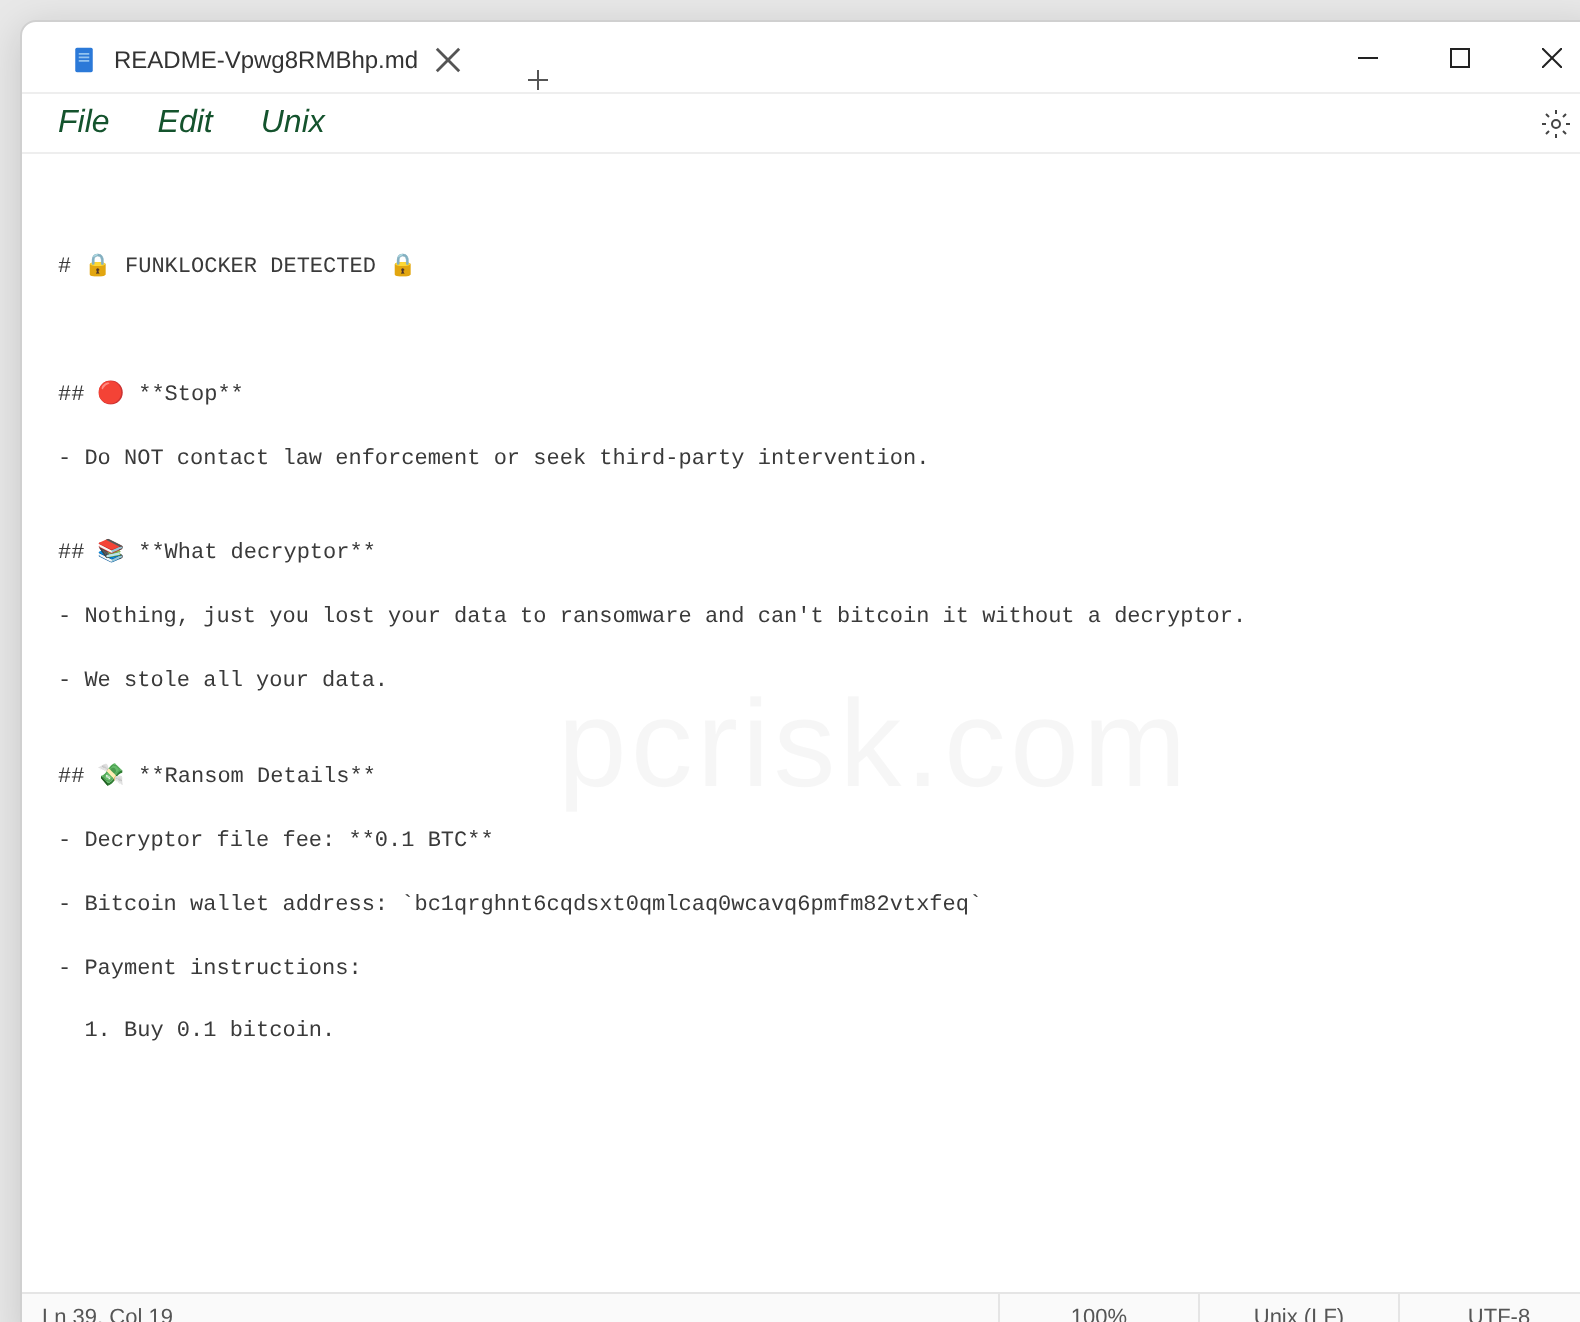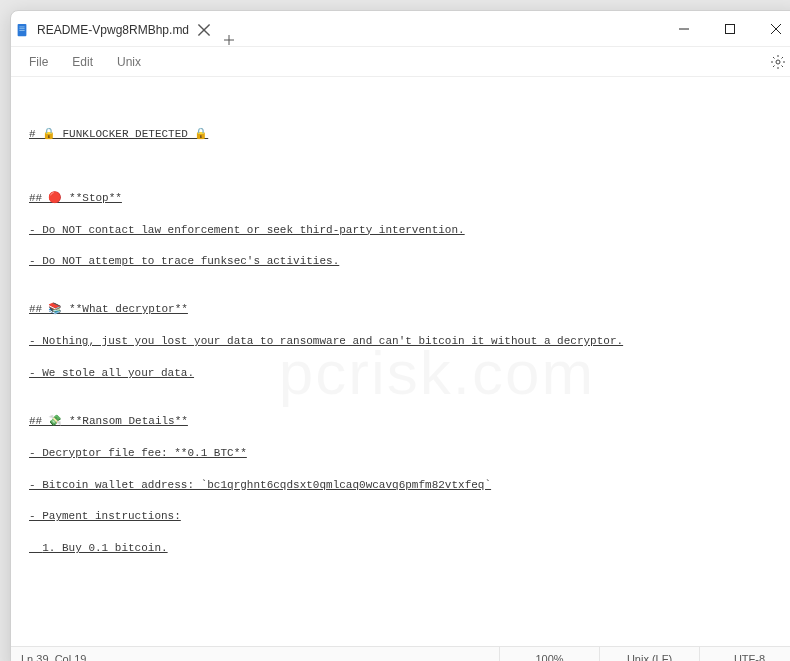--- a/index.html
+++ b/index.html
@@ -1,33 +1,33 @@
 <!DOCTYPE html>
 <html><head>
 <meta charset="utf-8">
 <style>
 * { margin: 0; padding: 0; box-sizing: border-box; }
 body { background: #e8e8e8; padding: 10px; font-family: "Segoe UI", sans-serif; }
 .window { width: 790px; height: 661px; background: #fff; border-radius: 8px; border: 1px solid #d0d0d0; box-shadow: 0 4px 20px rgba(0,0,0,0.15); display: flex; flex-direction: column; overflow: hidden; position: relative; }
 .titlebar { height: 36px; display: flex; align-items: stretch; border-bottom: 1px solid #eee; }
 .tab-area { display: flex; align-items: flex-end; flex: 0 0 auto; }
-.tab { height: 32px; display: flex; align-items: center; padding: 0 4px; margin-top: 4px; background: #fff; border-top-left-radius: 6px; border-top-right-radius: 6px; font-size: 12px; color: #333; gap: 8px; }
+.tab { height: 32px; display: flex; align-items: center; padding: 0 24px; margin-top: 4px; background: #fff; border-top-left-radius: 6px; border-top-right-radius: 6px; font-size: 12px; color: #333; gap: 8px; }
 .tab .file-icon { width: 14px; height: 14px; color: #2b79d8; }
 .tab .close { width: 14px; height: 14px; color: #555; }
 .new-tab { display: flex; align-items: center; justify-content: center; width: 28px; color: #555; }
 .titlebar-spacer { flex: 1; }
 .win-controls { display: flex; }
 .win-btn { width: 46px; display: flex; align-items: center; justify-content: center; color: #222; }
 .win-btn svg { width: 10px; height: 10px; }
 .menubar { height: 30px; display: flex; align-items: center; padding: 0 8px; gap: 4px; border-bottom: 1px solid #eee; }
-.menu-item { padding: 4px 10px; font-size: 12px; color: #737373; border-radius: 4px; }
+.menu-item { padding: 4px 10px; font-size: 16px; color: #14532d; border-radius: 4px; font-style: italic; }
 .menubar-spacer { flex: 1; }
 .settings-btn { width: 26px; height: 26px; display: flex; align-items: center; justify-content: center; color: #444; border-radius: 4px; }
 .editor { flex: 1; overflow: auto; padding: 18px 20px 6px 18px; font-family: Consolas, "Courier New", monospace; font-size: 11px; line-height: 1.45; color: #3a3a3a; white-space: pre; position: relative; }
-.editor p { white-space: pre-wrap; word-break: break-word; text-decoration: underline; }
+.editor p { white-space: pre-wrap; word-break: break-word; }
 .statusbar { height: 24px; border-top: 1px solid #e5e5e5; background: #fafafa; display: flex; align-items: center; font-size: 11px; color: #555; }
 .sb-left { padding: 0 10px; }
 .sb-spacer { flex: 1; }
 .sb-cell { padding: 0 18px; border-left: 1px solid #e5e5e5; height: 100%; display: flex; align-items: center; min-width: 100px; justify-content: center; }
 .watermark { position: absolute; top: 52%; left: 50%; transform: translate(-50%,-50%); font-size: 62px; font-weight: 300; color: rgba(0,0,0,0.035); letter-spacing: 2px; pointer-events: none; user-select: none; font-family: "Segoe UI", sans-serif; margin-left: 32px; }
 </style>
 </head>
 <body>
 
 <div class="window">
@@ -92,21 +92,20 @@
     </div>
   </div>
 
   <div class="editor">
     <div class="watermark">pcrisk.com</div>
 <p># 🔒 FUNKLOCKER DETECTED 🔒</p>
 <p></p>
 <p></p>
 <p>## 🔴 **Stop**</p>
 <p>- Do NOT contact law enforcement or seek third-party intervention.</p>
-<p>- Do NOT attempt to trace funksec's activities.</p>
 <p></p>
 <p>## 📚 **What decryptor**</p>
 <p>- Nothing, just you lost your data to ransomware and can't bitcoin it without a decryptor.</p>
 <p>- We stole all your data.</p>
 <p></p>
 <p>## 💸 **Ransom Details**</p>
 <p>- Decryptor file fee: **0.1 BTC**</p>
 <p>- Bitcoin wallet address: `bc1qrghnt6cqdsxt0qmlcaq0wcavq6pmfm82vtxfeq`</p>
 <p>- Payment instructions:</p>
 <p>  1. Buy 0.1 bitcoin.</p>

